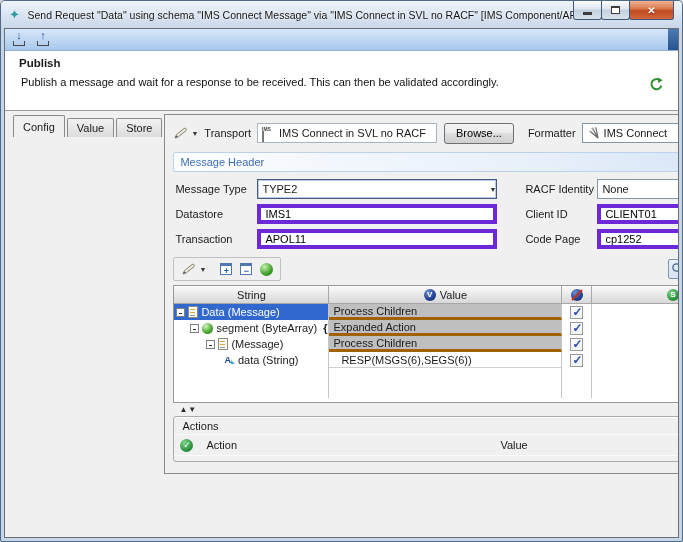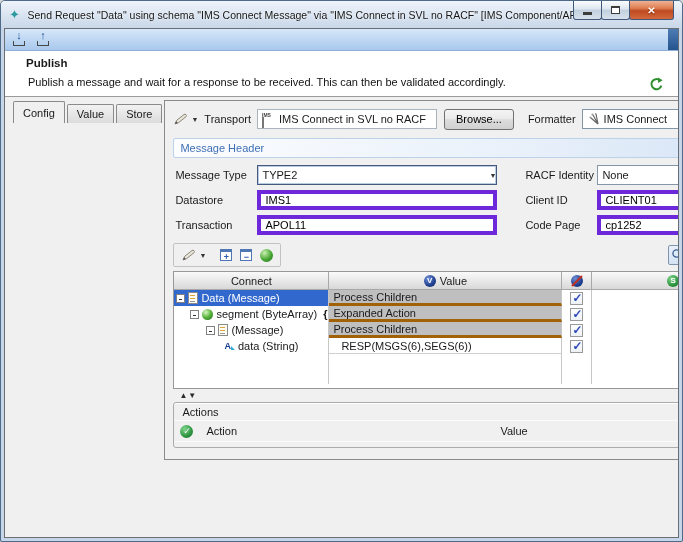--- a/index.html
+++ b/index.html
@@ -34,21 +34,21 @@
              display:flex; align-items:center; padding:0 6px; position:relative; }
   .bluebar .cap { position:absolute; right:0; top:0; bottom:0; width:10px;
                   background:linear-gradient(#4d7cb4,#25538e); }
   .io-icon { width:16px; height:15px; position:relative; margin-right:8px; cursor:pointer; }
   .io-icon .arr { position:absolute; left:0; right:0; top:-3px; text-align:center; font-size:11px;
                   font-weight:bold; color:#1d4d97; }
   .io-icon .tray { position:absolute; left:2px; right:2px; bottom:1px; height:5px;
                    border:1px solid #474747; border-top:none; }
 
   
-  .publish { height:46px; background:#fff; border-bottom:1px solid #9a9a9a; position:relative; padding:6px 21px; }
+  .publish { height:60px; background:#fff; border-bottom:1px solid #9a9a9a; position:relative; padding:6px 14px; }
   .publish-title { font-weight:bold; font-size:11.5px; }
   .publish-desc { margin-top:7px; padding-left:2px; padding-right:30px; color:#111; }
   .refresh-icon { position:absolute; right:14px; top:26px; cursor:pointer; }
 
   
   .main { flex:1; padding:4px 6px 0; display:flex; flex-direction:row; background:#f0f0f0; }
 
   .tabs { display:flex; align-items:flex-end; height:22px; position:relative; z-index:2; padding-left:2px; }
   .tab { border:1px solid #8a8a8a; border-bottom:none; background:linear-gradient(#f2f2f2,#dcdcdc);
          padding:3px 9px 2px; margin-right:2px; height:19px; border-radius:2px 2px 0 0; cursor:pointer; }
@@ -353,21 +353,21 @@
                 </div>
               <div class="tbtn">
                   <div class="grid-icon dark"></div>
                 </div>
             </div>
           </div>
 
           <div class="msg-table">
             <div class="tr head">
               <div class="td c-msg">
-                  <span>Connect</span>
+                  <span>String</span>
                 </div>
               <div class="td c-val">
                 <span class="hdr-circle blue">V</span>
                 <span>Value</span>
               </div>
               <div class="td c-chk">
                   <span class="hdr-circle blue slash"></span>
                 </div>
               <div class="td c-store">
                 <span class="hdr-circle green">S</span>

